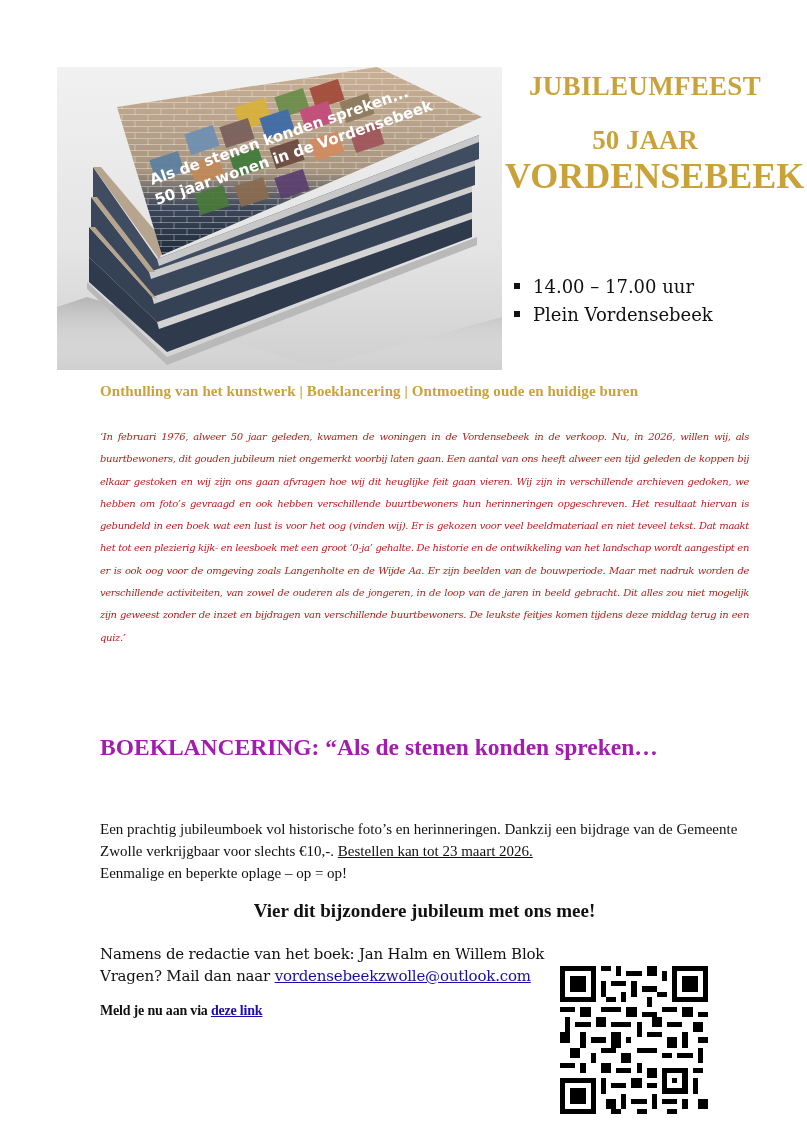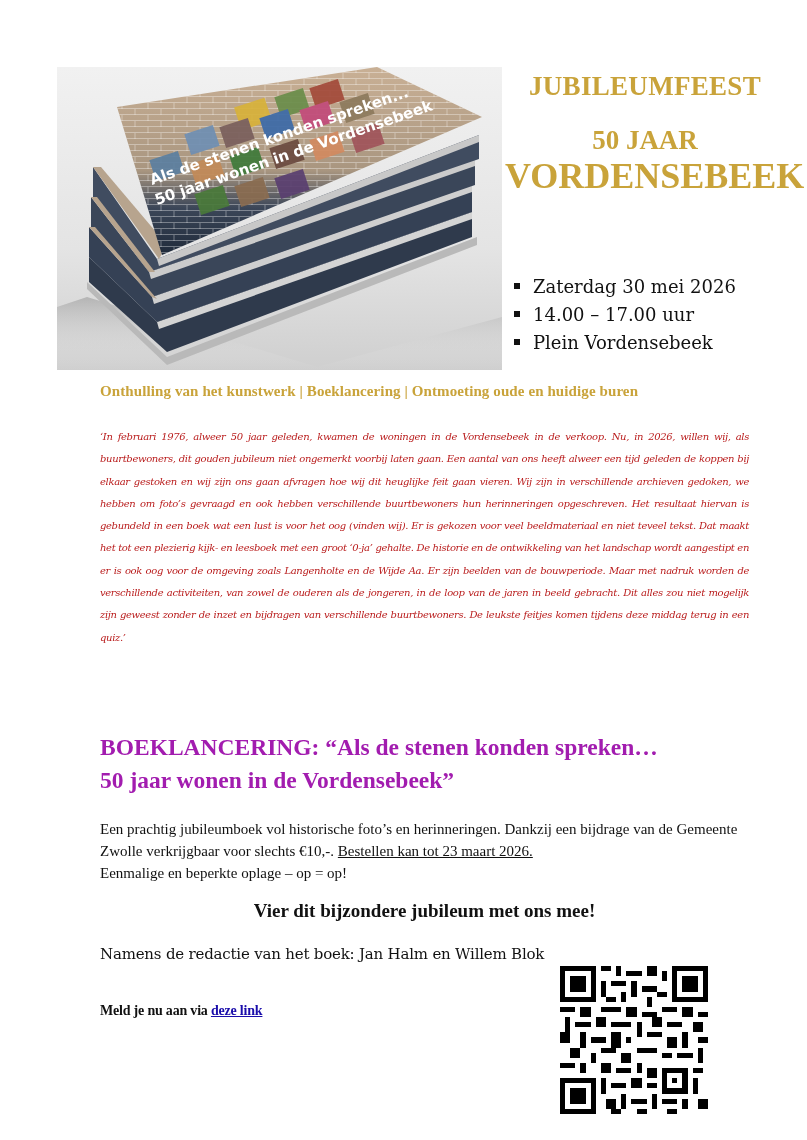--- a/index.html
+++ b/index.html
@@ -102,50 +102,48 @@
 
 <div class="title-block">
   <div class="title-line1">JUBILEUMFEEST</div>
   <div class="title-line2">50 JAAR</div>
   <div class="title-line3">VORDENSEBEEK</div>
 </div>
 
 <ul class="event-list">
   <li>
     <span class="bullet"></span>
-    <span>Zaterdag 30 mei 2026</span>
-  </li>
-  <li>
-    <span class="bullet"></span>
     <span>14.00 – 17.00 uur</span>
   </li>
   <li>
     <span class="bullet"></span>
     <span>Plein Vordensebeek</span>
   </li>
 </ul>
 
 <div class="tagline">Onthulling van het kunstwerk | Boeklancering | Ontmoeting oude en huidige buren</div>
 
 <p class="intro">‘In februari 1976, alweer 50 jaar geleden, kwamen de woningen in de Vordensebeek in de verkoop.  Nu, in 2026, willen wij, als buurtbewoners, dit gouden jubileum niet ongemerkt voorbij laten gaan. Een aantal van ons heeft alweer een tijd geleden de koppen bij elkaar gestoken en wij zijn ons gaan afvragen hoe wij dit heuglijke feit gaan vieren. Wij zijn in verschillende archieven gedoken, we hebben om foto’s gevraagd en ook hebben verschillende buurtbewoners hun herinneringen opgeschreven. Het resultaat hiervan is gebundeld in een boek wat een lust is voor het oog (vinden wij). Er is gekozen voor veel beeldmateriaal en niet teveel tekst. Dat maakt het tot een plezierig kijk- en leesboek met een groot ‘0-ja’ gehalte. De historie en de ontwikkeling van het landschap wordt aangestipt en er is ook oog voor de omgeving zoals Langenholte en de Wijde Aa.  Er zijn beelden van de bouwperiode. Maar met nadruk worden de verschillende activiteiten, van zowel de ouderen als de jongeren, in de loop van de jaren in beeld gebracht. Dit alles zou niet mogelijk zijn geweest zonder de inzet en bijdragen van verschillende buurtbewoners. De leukste feitjes komen tijdens deze middag terug in een quiz.’</p>
 
 <h2 class="book-heading">
   <span>BOEKLANCERING: “Als de stenen konden spreken…</span><br>
-  <span>50 jaar wonen in de Vordensebeek”</span>
 </h2>
 
 <p class="book-desc">
   <span>Een prachtig jubileumboek vol historische foto’s en herinneringen. Dankzij een bijdrage van de Gemeente Zwolle verkrijgbaar voor slechts €10,-. </span><span class="underline">Bestellen kan tot 23 maart 2026.</span><br>
   <span>Eenmalige en beperkte oplage – op = op!</span>
 </p>
 
 <div class="celebrate">Vier dit bijzondere jubileum met ons mee!</div>
 
 <div class="credits">
   <div>Namens de redactie van het boek: Jan Halm en Willem Blok</div>
+  <div>
+    <span>Vragen? Mail dan naar </span><a href="#">vordensebeekzwolle@outlook.com</a>
+  </div>
 </div>
 
 <div class="signup">
   <span>Meld je nu aan via </span><a href="#">deze link</a>
 </div>
 
 <div class="qr" title="QR-code aanmelden">
   <svg width="148" height="148" viewBox="0 0 29 29" shape-rendering="crispEdges">
     <rect width="29" height="29" fill="#fff"></rect>
     <g fill="#000">

